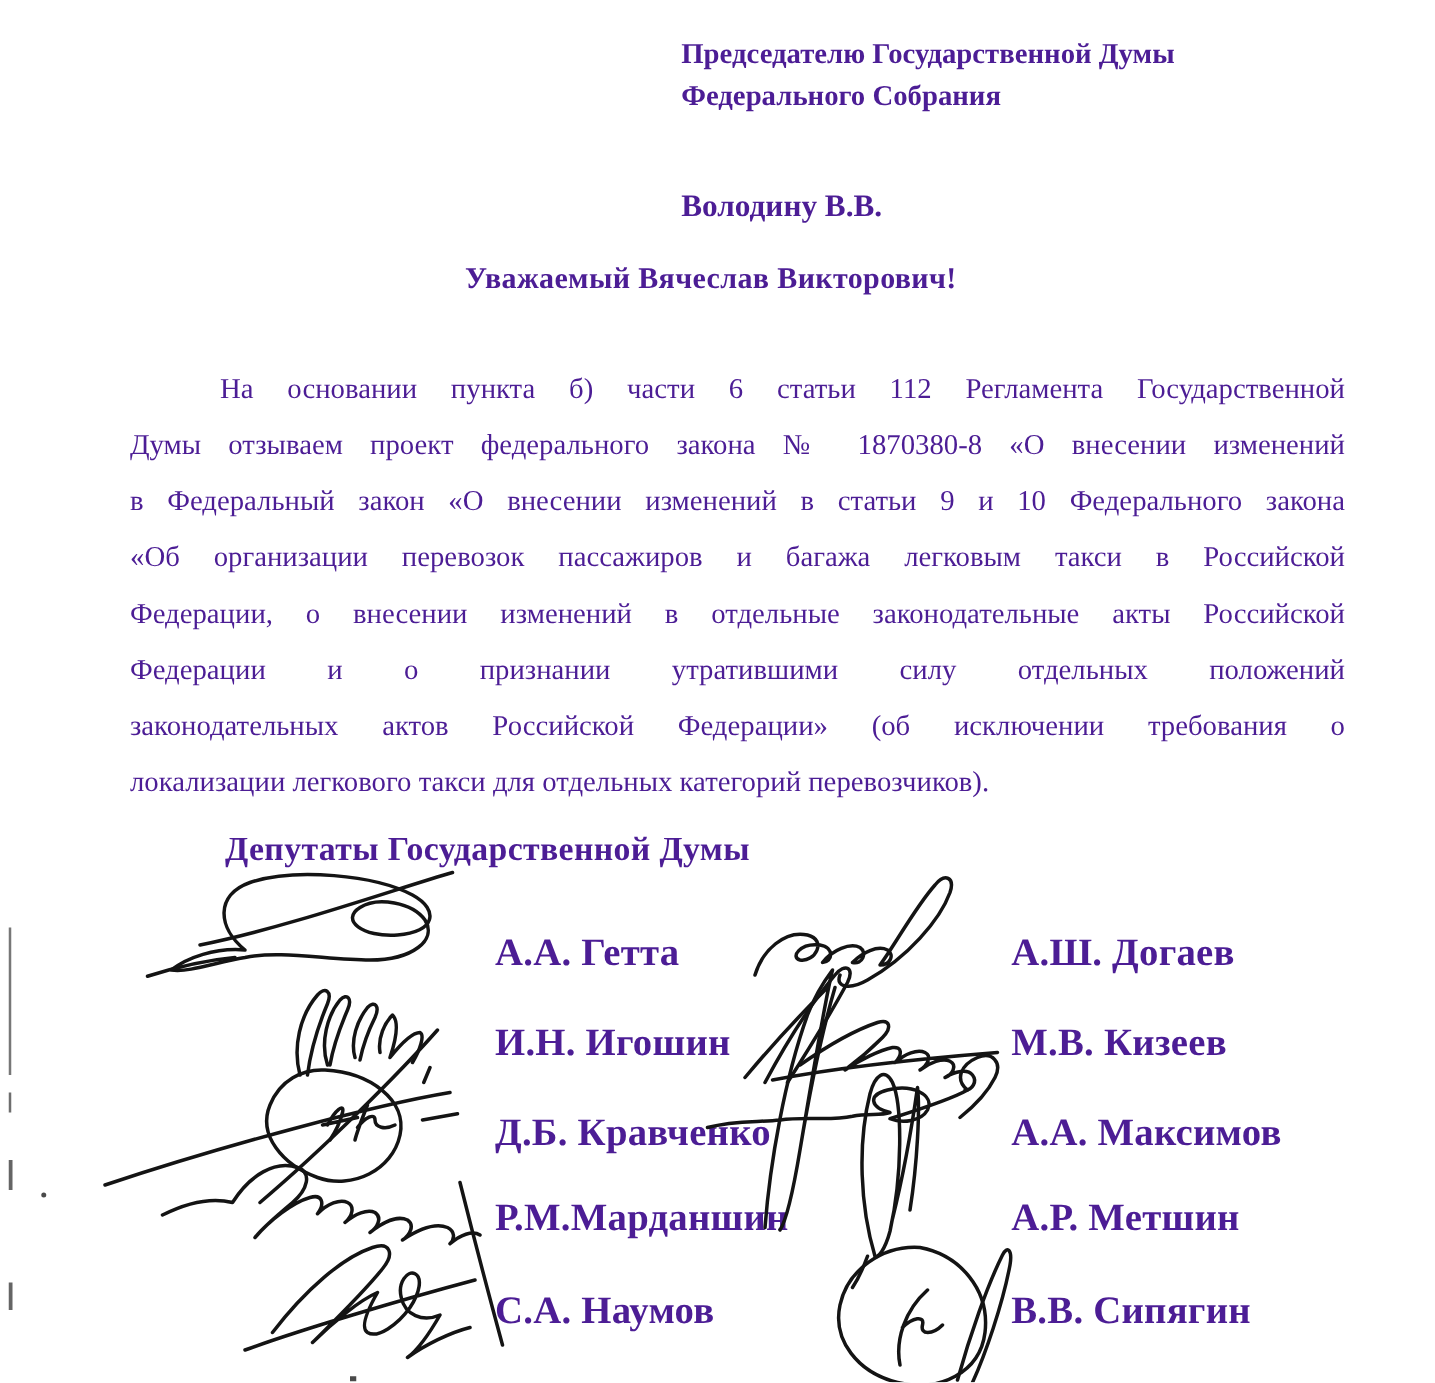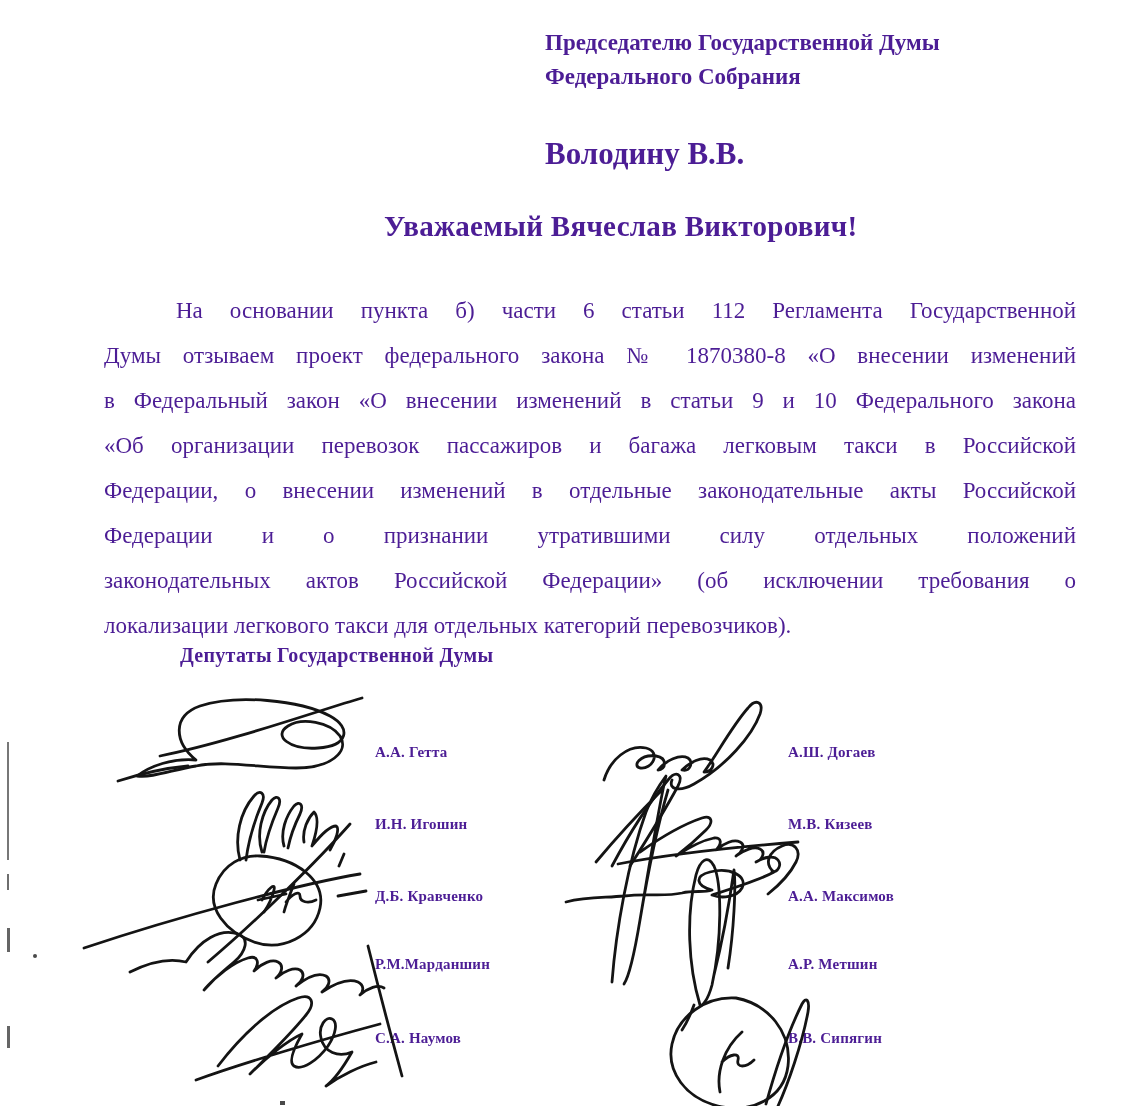--- a/index.html
+++ b/index.html
@@ -1,28 +1,28 @@
 <!DOCTYPE html>
 <html><head>
 <meta charset="utf-8">
 <style>
   html,body{margin:0;padding:0;background:#ffffff;}
   .page{
     position:relative;width:1148px;height:1106px;background:#ffffff;
     font-family:Liberation Serif, serif;color:#4c1d95;overflow:hidden;
   }
   .recipient-block{position:absolute;left:545px;top:26px;font-weight:bold;font-size:23px;line-height:34px;}
-  .addressee{position:absolute;left:545px;top:136px;font-weight:bold;font-size:31px;}
-  .salutation{position:absolute;left:384px;top:210px;font-weight:bold;font-size:29px;letter-spacing:.3px;}
+  .addressee{position:absolute;left:545px;top:152px;font-weight:bold;font-size:25px;}
+  .salutation{position:absolute;left:372px;top:210px;font-weight:bold;font-size:24px;letter-spacing:.3px;}
   .body-text{position:absolute;left:104px;top:288px;width:972px;font-size:23px;}
   .body-line{height:45px;line-height:45px;text-align:justify;text-align-last:justify;white-space:nowrap;overflow:visible;}
   .body-line.first{text-indent:72px;}
   .body-line.last{text-align-last:left;}
-  .sign-heading{position:absolute;left:180px;top:644px;font-weight:bold;font-size:20px;letter-spacing:.3px;}
-  .name{position:absolute;font-weight:bold;font-size:15px;white-space:nowrap;letter-spacing:.2px;}
+  .sign-heading{position:absolute;left:180px;top:664px;font-weight:bold;font-size:27px;letter-spacing:.3px;}
+  .name{position:absolute;font-weight:bold;font-size:31px;white-space:nowrap;letter-spacing:.2px;margin-left:21px;}
   .col-left{left:375px;}
   .col-right{left:788px;}
   .r0{top:744px}.r1{top:816px}.r2{top:888px}.r3{top:956px}.r4{top:1030px}
   svg.signatures{position:absolute;left:0;top:0;width:1148px;height:1106px;pointer-events:none;}
   svg.signatures path{fill:none;stroke:#141414;stroke-width:2.8;stroke-linecap:round;stroke-linejoin:round;}
   .artifact{position:absolute;background:#4a4a4a;}
   .a1{left:7px;top:742px;width:2px;height:118px;opacity:.75;}
   .a2{left:7px;top:874px;width:2px;height:16px;opacity:.8;}
   .a3{left:7px;top:928px;width:3px;height:24px;opacity:.85;}
   .a4{left:7px;top:1026px;width:3px;height:22px;opacity:.85;}

